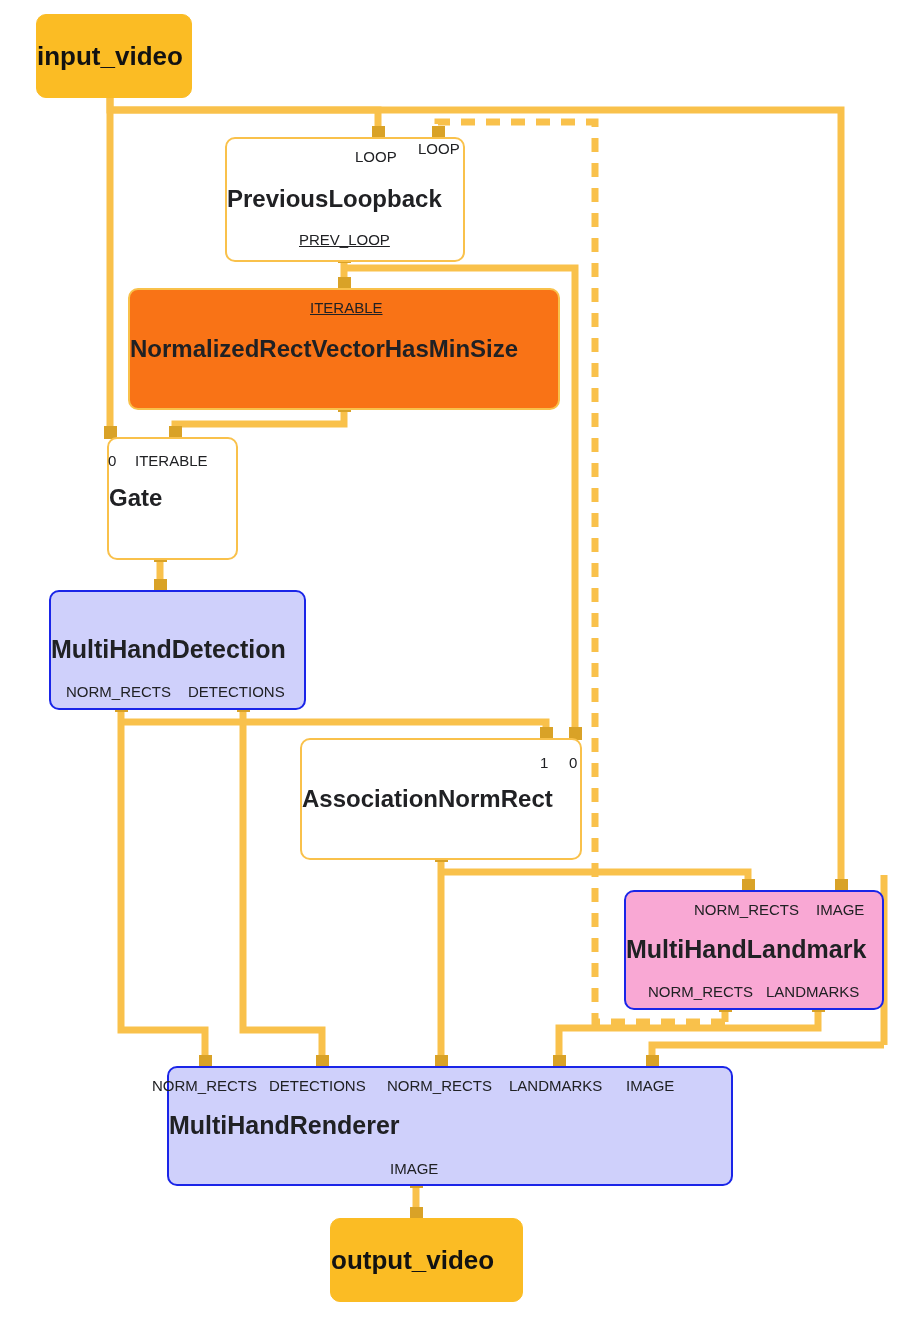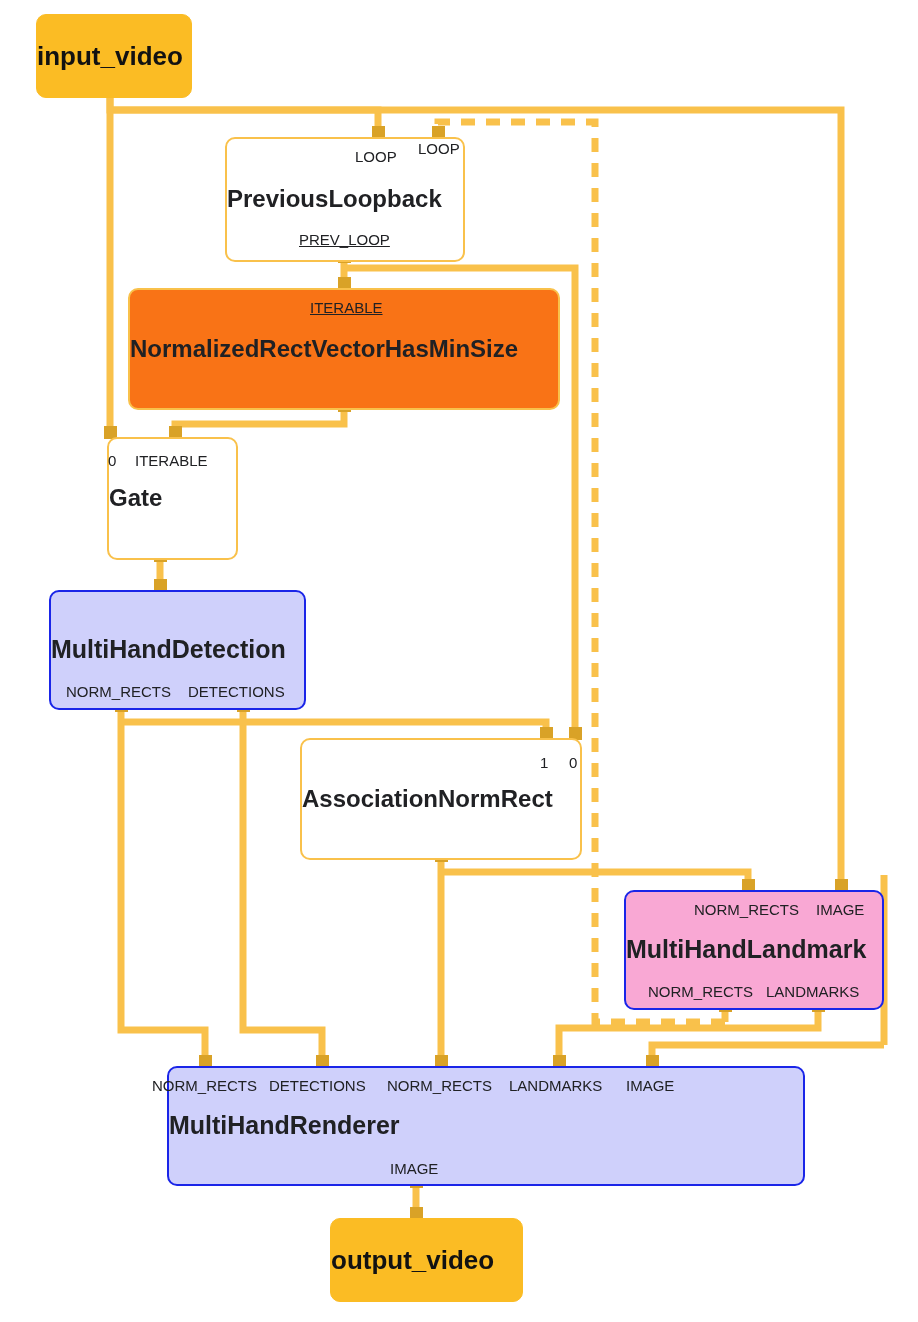--- a/index.html
+++ b/index.html
@@ -99,21 +99,21 @@
       </div>
       <div class="node sub" style="left: 33px; top: 590px; width: 257px; height: 120px; background: rgb(207, 208, 251); border-color: rgb(26, 37, 232);">
         <div class="title">MultiHandDetection</div>
       </div>
       <div class="node calc" style="left: 300px; top: 738px; width: 282px; height: 122px; background: rgb(255, 255, 255); border-color: rgb(249, 193, 75);">
         <div class="title">AssociationNormRect</div>
       </div>
       <div class="node sub" style="left: 608px; top: 890px; width: 260px; height: 120px; background: #f9a8d4; border-color: rgb(26, 37, 232);">
         <div class="title">MultiHandLandmark</div>
       </div>
-      <div class="node sub" style="left: 151px; top: 1066px; width: 638px; height: 120px; background: rgb(207, 208, 251); border-color: rgb(26, 37, 232);">
+      <div class="node sub" style="left: 151px; top: 1066px; width: 566px; height: 120px; background: rgb(207, 208, 251); border-color: rgb(26, 37, 232);">
         <div class="title">MultiHandRenderer</div>
       </div>
       <div class="node stream" style="left: 330px; top: 1218px; width: 193px; height: 84px; background: rgb(251, 188, 36); border-color: rgb(251, 188, 36);">
         <div class="title">output_video</div>
       </div>
     </div>
   <div id="portlabels-layer">
       <span class="port-label" style="left: 355px; top: 148px;">LOOP</span>
       <span class="port-label" style="left: 418px; top: 140px;">LOOP</span>
       <span class="port-label" style="left: 299px; top: 231px; text-decoration: underline;">PREV_LOOP</span>

